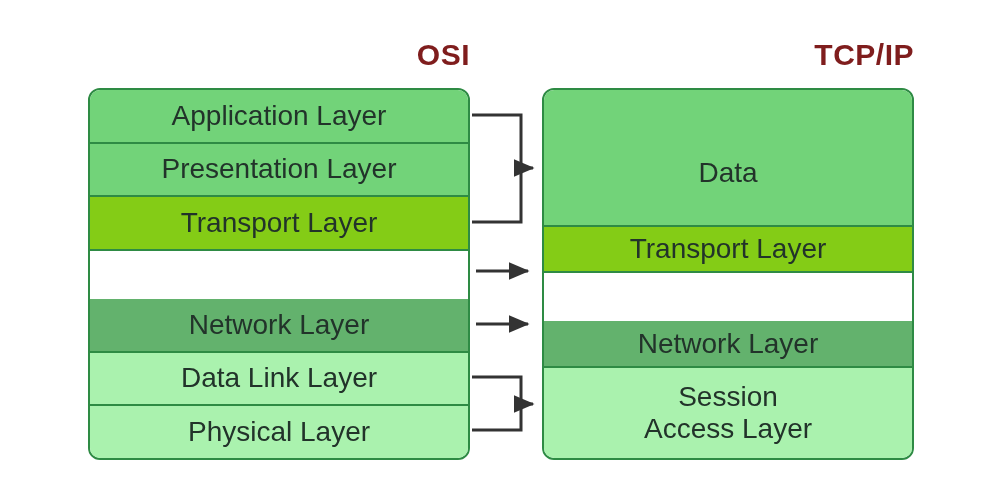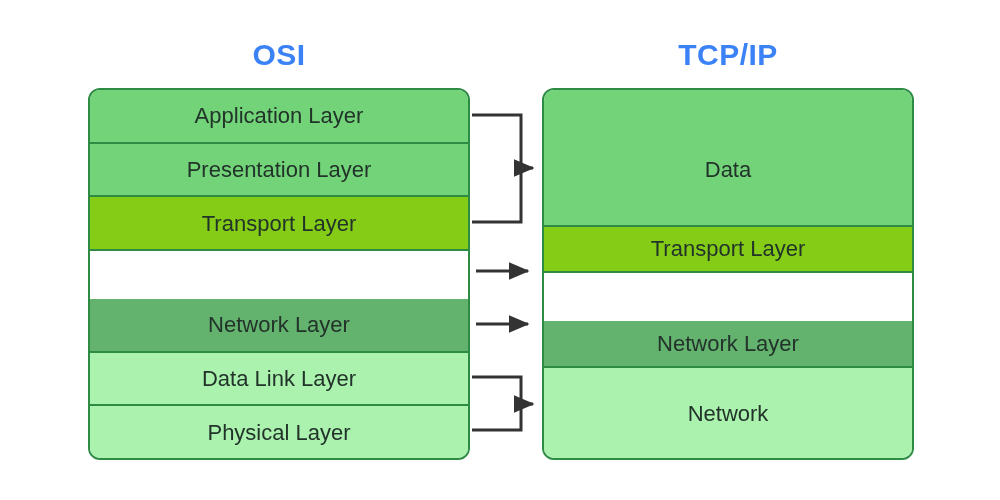--- a/index.html
+++ b/index.html
@@ -16,24 +16,24 @@
   }
 
   #diagram {
     position: absolute;
     inset: 0;
   }
 
   
   .stack-title {
     position: absolute;
-    text-align: center;
+    text-align: right;
     font-size: 30px;
     font-weight: bold;
-    color: #3b82f6;
+    color: #7f1d1d;
     letter-spacing: 0.5px;
     line-height: 1;
     white-space: nowrap;
   }
   #title-osi {
     left: 88px;
     width: 382px;
     top: 40px;
   }
   #title-tcpip {
@@ -63,21 +63,21 @@
     top: 88px;
     width: 372px;
     height: 372px;
   }
 
   .layer {
     display: flex;
     align-items: center;
     justify-content: center;
     text-align: center;
-    font-size: 22px;
+    font-size: 28px;
     color: #22332a;
     border-bottom: 2px solid #2e8b44;
     box-sizing: border-box;
     line-height: 1.15;
     padding: 0 0;
   }
   .layer:last-child {
     border-bottom: none;
   }
 
@@ -134,21 +134,22 @@
       </span>
     </div>
     <div class="layer shade-pale" style="flex:1">
       <span>Transport Layer</span>
     </div>
     <div class="layer shade-dark" style="flex:1">
       <span>Network Layer</span>
     </div>
     <div class="layer shade-light" style="flex:2">
       <span>
-        <span>Network</span><br>
+        <span>Session</span><br>
+        <span>Access Layer</span>
       </span>
     </div>
   </div>
 
   <svg id="connectors" viewBox="0 0 1000 500">
     <defs>
       <marker id="arrowhead" markerWidth="7" markerHeight="6" refX="6.5" refY="3" orient="auto" markerUnits="strokeWidth">
         <path d="M0,0 L7,3 L0,6 Z" fill="#333333"></path>
       </marker>
     </defs>

